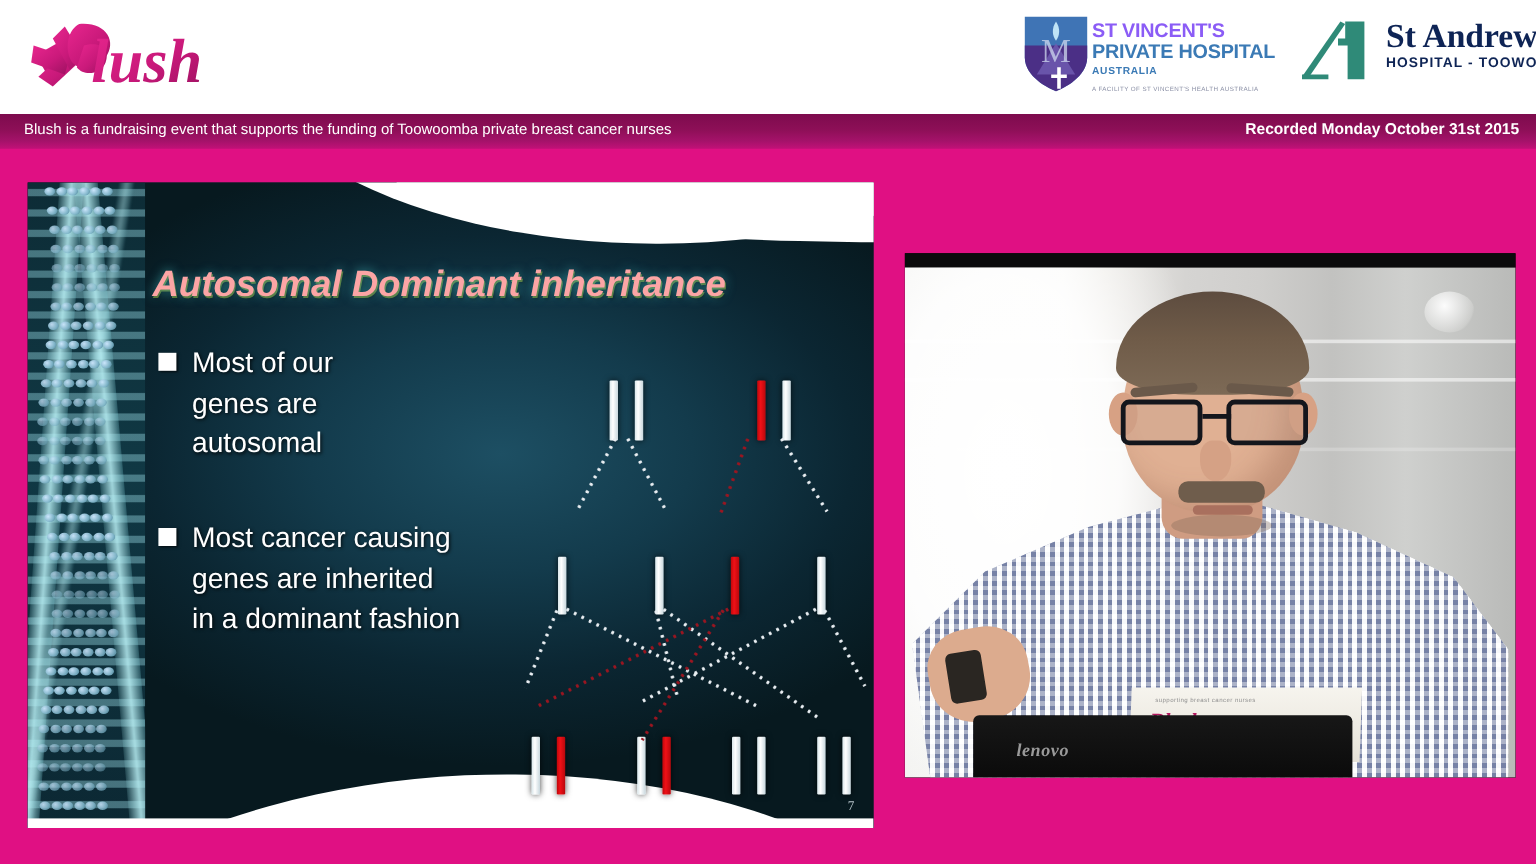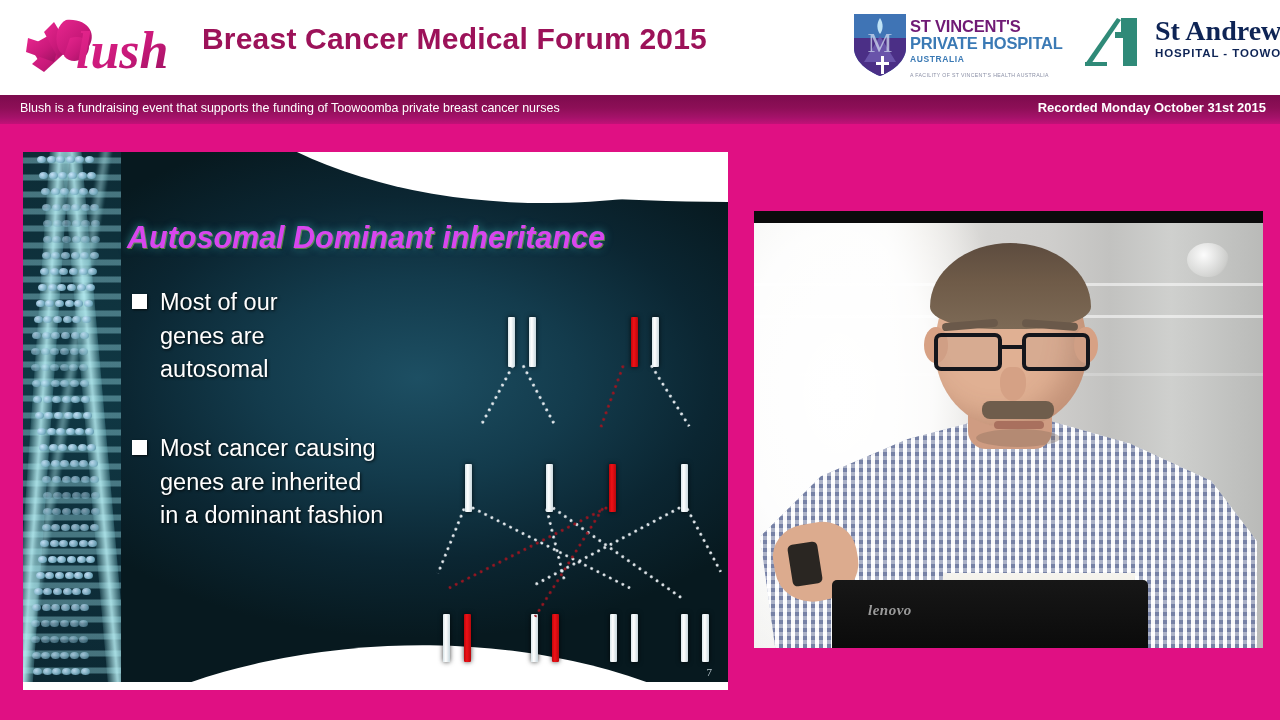--- a/index.html
+++ b/index.html
@@ -25,21 +25,21 @@
     position: absolute; left: 202px; top: 22px;
     font-size: 30px; font-weight: bold; color: #9c1259;
     letter-spacing: 0.2px; white-space: nowrap;
     font-family: "Liberation Sans", sans-serif;
   }
 
   
   .svph { position: absolute; left: 852px; top: 8px; width: 212px; height: 80px; }
   .svph-shield { position: absolute; left: 0; top: 4px; width: 56px; height: 66px; }
   .svph-text { position: absolute; left: 58px; top: 10px; }
-  .svph-l1 { font-size: 16.5px; font-weight: bold; color: #701a75; letter-spacing: -0.2px; line-height: 17px; white-space: nowrap; }
+  .svph-l1 { font-size: 16.5px; font-weight: bold; color: #8b5cf6; letter-spacing: -0.2px; line-height: 17px; white-space: nowrap; }
   .svph-l2 { font-size: 16.5px; font-weight: bold; color: #3b7ab5; letter-spacing: -0.2px; line-height: 17px; white-space: nowrap; }
   .svph-l3 { font-size: 8.5px; font-weight: bold; color: #3b7ab5; letter-spacing: 0.6px; line-height: 12px; margin-top:1px; }
   .svph-l4 { font-size: 5.2px; color: #8a8fa5; letter-spacing: 0.35px; margin-top: 7px; white-space: nowrap; }
 
   
   .sah { position: absolute; left: 1077px; top: 16px; width: 196px; height: 62px; }
   .sah-mark { position: absolute; left: 0; top: 0; width: 74px; height: 52px; }
   .sah-text { position: absolute; left: 78px; top: 0px; }
   .sah-l1 { font-family: "Liberation Serif", serif; font-size: 28px; font-weight: bold; color: #0e2455; line-height: 30px; white-space: nowrap; }
   .sah-l2 { font-size: 11.5px; font-weight: bold; color: #0e2455; letter-spacing: 0.9px; line-height: 14px; white-space: nowrap; }
@@ -117,21 +117,21 @@
   .dna-bead {
     position: absolute; width: 9px; height: 7px; border-radius: 50%;
     background: radial-gradient(circle at 35% 35%, #cfe8ff, #7fb4c9 60%, #44798e 100%);
     opacity: .85;
   }
 
   
   .slide-title {
     position: absolute; left: 104px; top: 68px;
     font-size: 30.5px; font-weight: bold; font-style: italic;
-    color: #d946ef;
+    color: #fca5a5;
     text-shadow: 0 0 9px rgba(80,230,235,.55), 1px 1px 0 rgba(200,220,60,.45), 2px 2px 3px rgba(0,0,0,.5);
     white-space: nowrap;
     font-family: "Liberation Sans", sans-serif;
   }
   .bullet {
     position: absolute; color: #ffffff; font-size: 23.5px; line-height: 33.5px;
     text-shadow: 1px 1px 3px rgba(0,0,0,.85);
   }
   .bullet .sq {
     position: absolute; left: -28px; top: 8px;
@@ -247,24 +247,23 @@
     transform: skewX(-2deg);
   }
   .lect-blush {
     position: absolute; left: 16px; top: 18px;
     font-family: "Liberation Serif", serif; font-style: italic; font-weight: bold;
     font-size: 18px; color: #b4175f;
   }
   .lect-tiny { position: absolute; left: 20px; top: 8px; font-size: 5px; color: #8e8e8e; letter-spacing: .4px; }
   
   .laptop {
-    position: absolute; left: 57px; bottom: 0; width: 316px; height: 68px;
+    position: absolute; left: 57px; bottom: 0; width: 316px; height: 52px;
     background: linear-gradient(to bottom, #171717, #0b0b0b);
     border-radius: 5px 5px 0 0;
-    margin-left: 21px;
   }
   .laptop-brand {
     position: absolute; left: 36px; top: 22px;
     font-family: "Liberation Serif", serif; font-style: italic; font-weight: bold;
     font-size: 15px; color: #9a9a9a; letter-spacing: .5px;
   }
 </style>
 </head>
 <body>
 
@@ -286,21 +285,20 @@
           <path d="M14 56 L40 32 L52 40 L26 64 Z"></path>
           <path d="M10 30 L40 40 L36 54 L8 44 Z"></path>
           <path d="M36 14 L52 40 L40 50 L26 24 Z"></path>
           <path d="M48 12 C70 10 80 26 70 40 C62 52 44 52 40 40 C36 28 40 16 48 12 Z"></path>
           <path d="M52 30 C66 26 74 34 70 44 C66 54 52 56 46 48 Z"></path>
         </g>
         <text x="58" y="60" font-family="Liberation Serif, serif" font-style="italic" font-weight="bold" font-size="52" fill="url(#pk)">lush</text>
       </svg>
     </div>
 
-    <div class="forum-title">Breast Cancer Medical Forum 2015</div>
 
     <div class="svph">
       <div class="svph-shield">
         <svg viewBox="0 0 56 66" width="56" height="66" aria-hidden="true">
           <path d="M2 2 H54 V36 C54 52 34 62 28 64 C22 62 2 52 2 36 Z" fill="#3f74b5"></path>
           <path d="M2 26 H54 V36 C54 52 34 62 28 64 C22 62 2 52 2 36 Z" fill="#4b2f86"></path>
           <path d="M28 6 C24 12 25 18 28 22 C31 18 32 12 28 6 Z" fill="#bfe3f6"></path>
           <path d="M28 24 L12 50 H44 Z" fill="#6f5bb0" opacity="0.85"></path>
           <text x="28" y="40" text-anchor="middle" font-family="Liberation Serif, serif" font-size="28" fill="#cfd9ef" opacity="0.75">M</text>
           <path d="M29 44 h3 v6 h5 v3 h-5 v9 h-3 v-9 h-5 v-3 h5 z" fill="#ffffff"></path>

